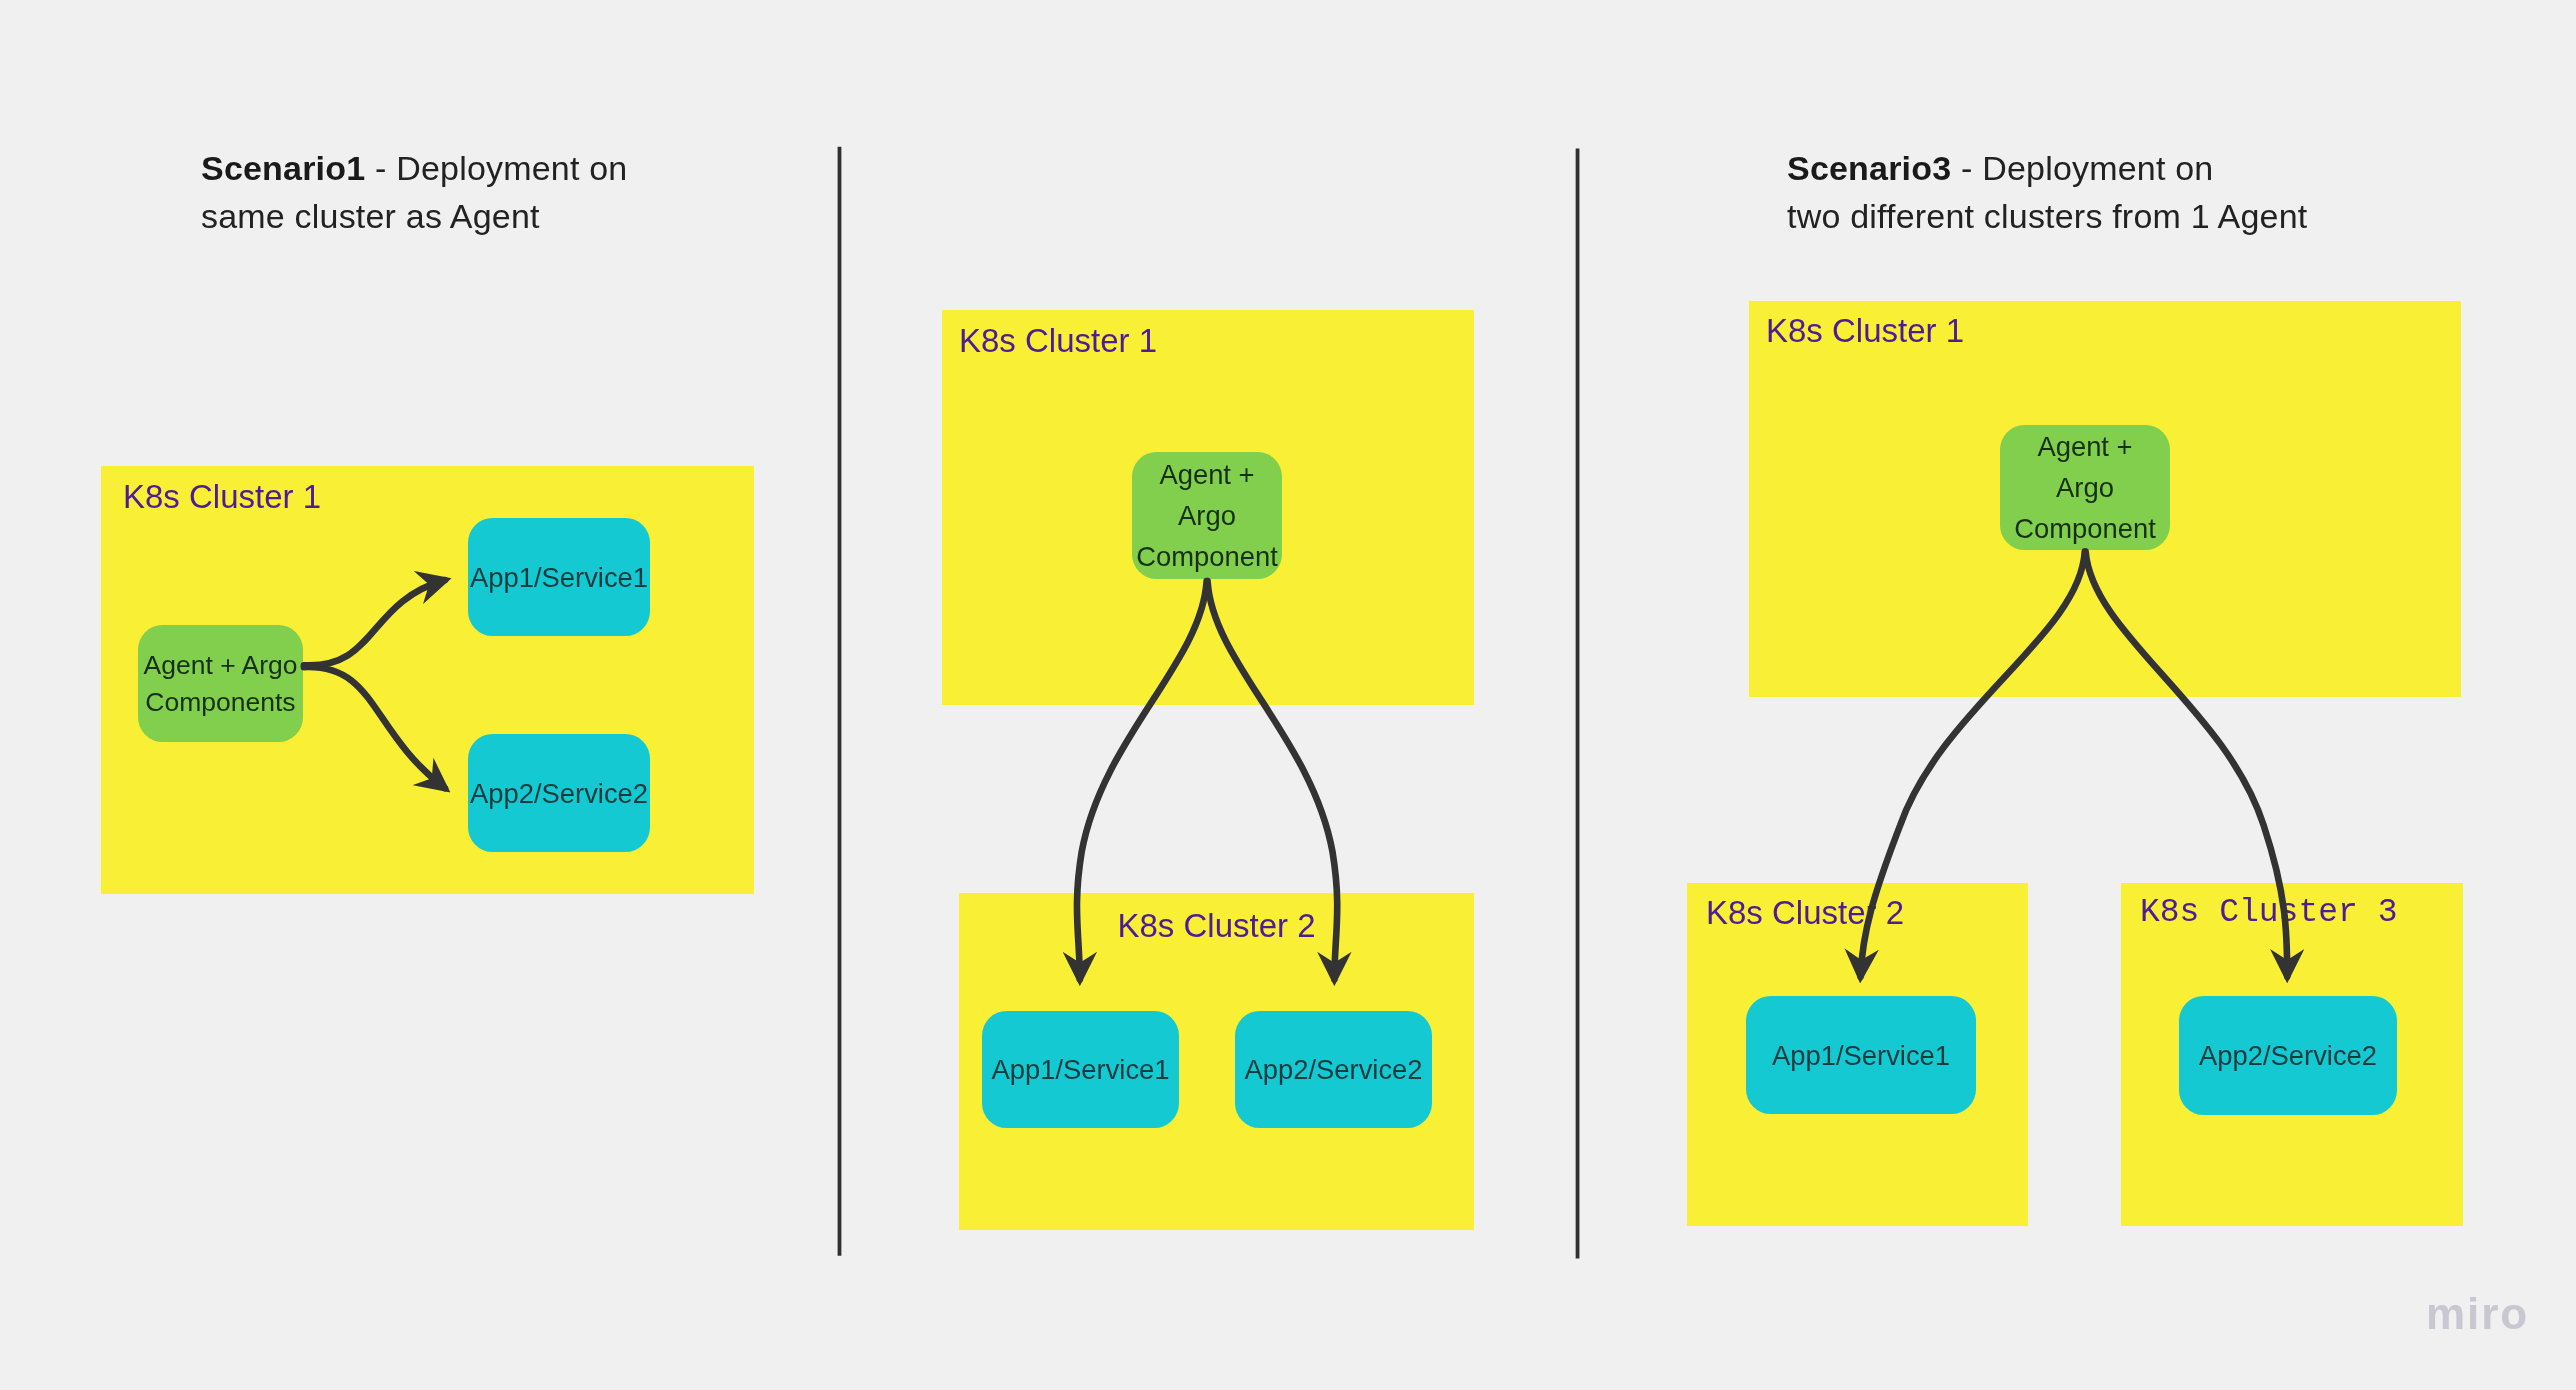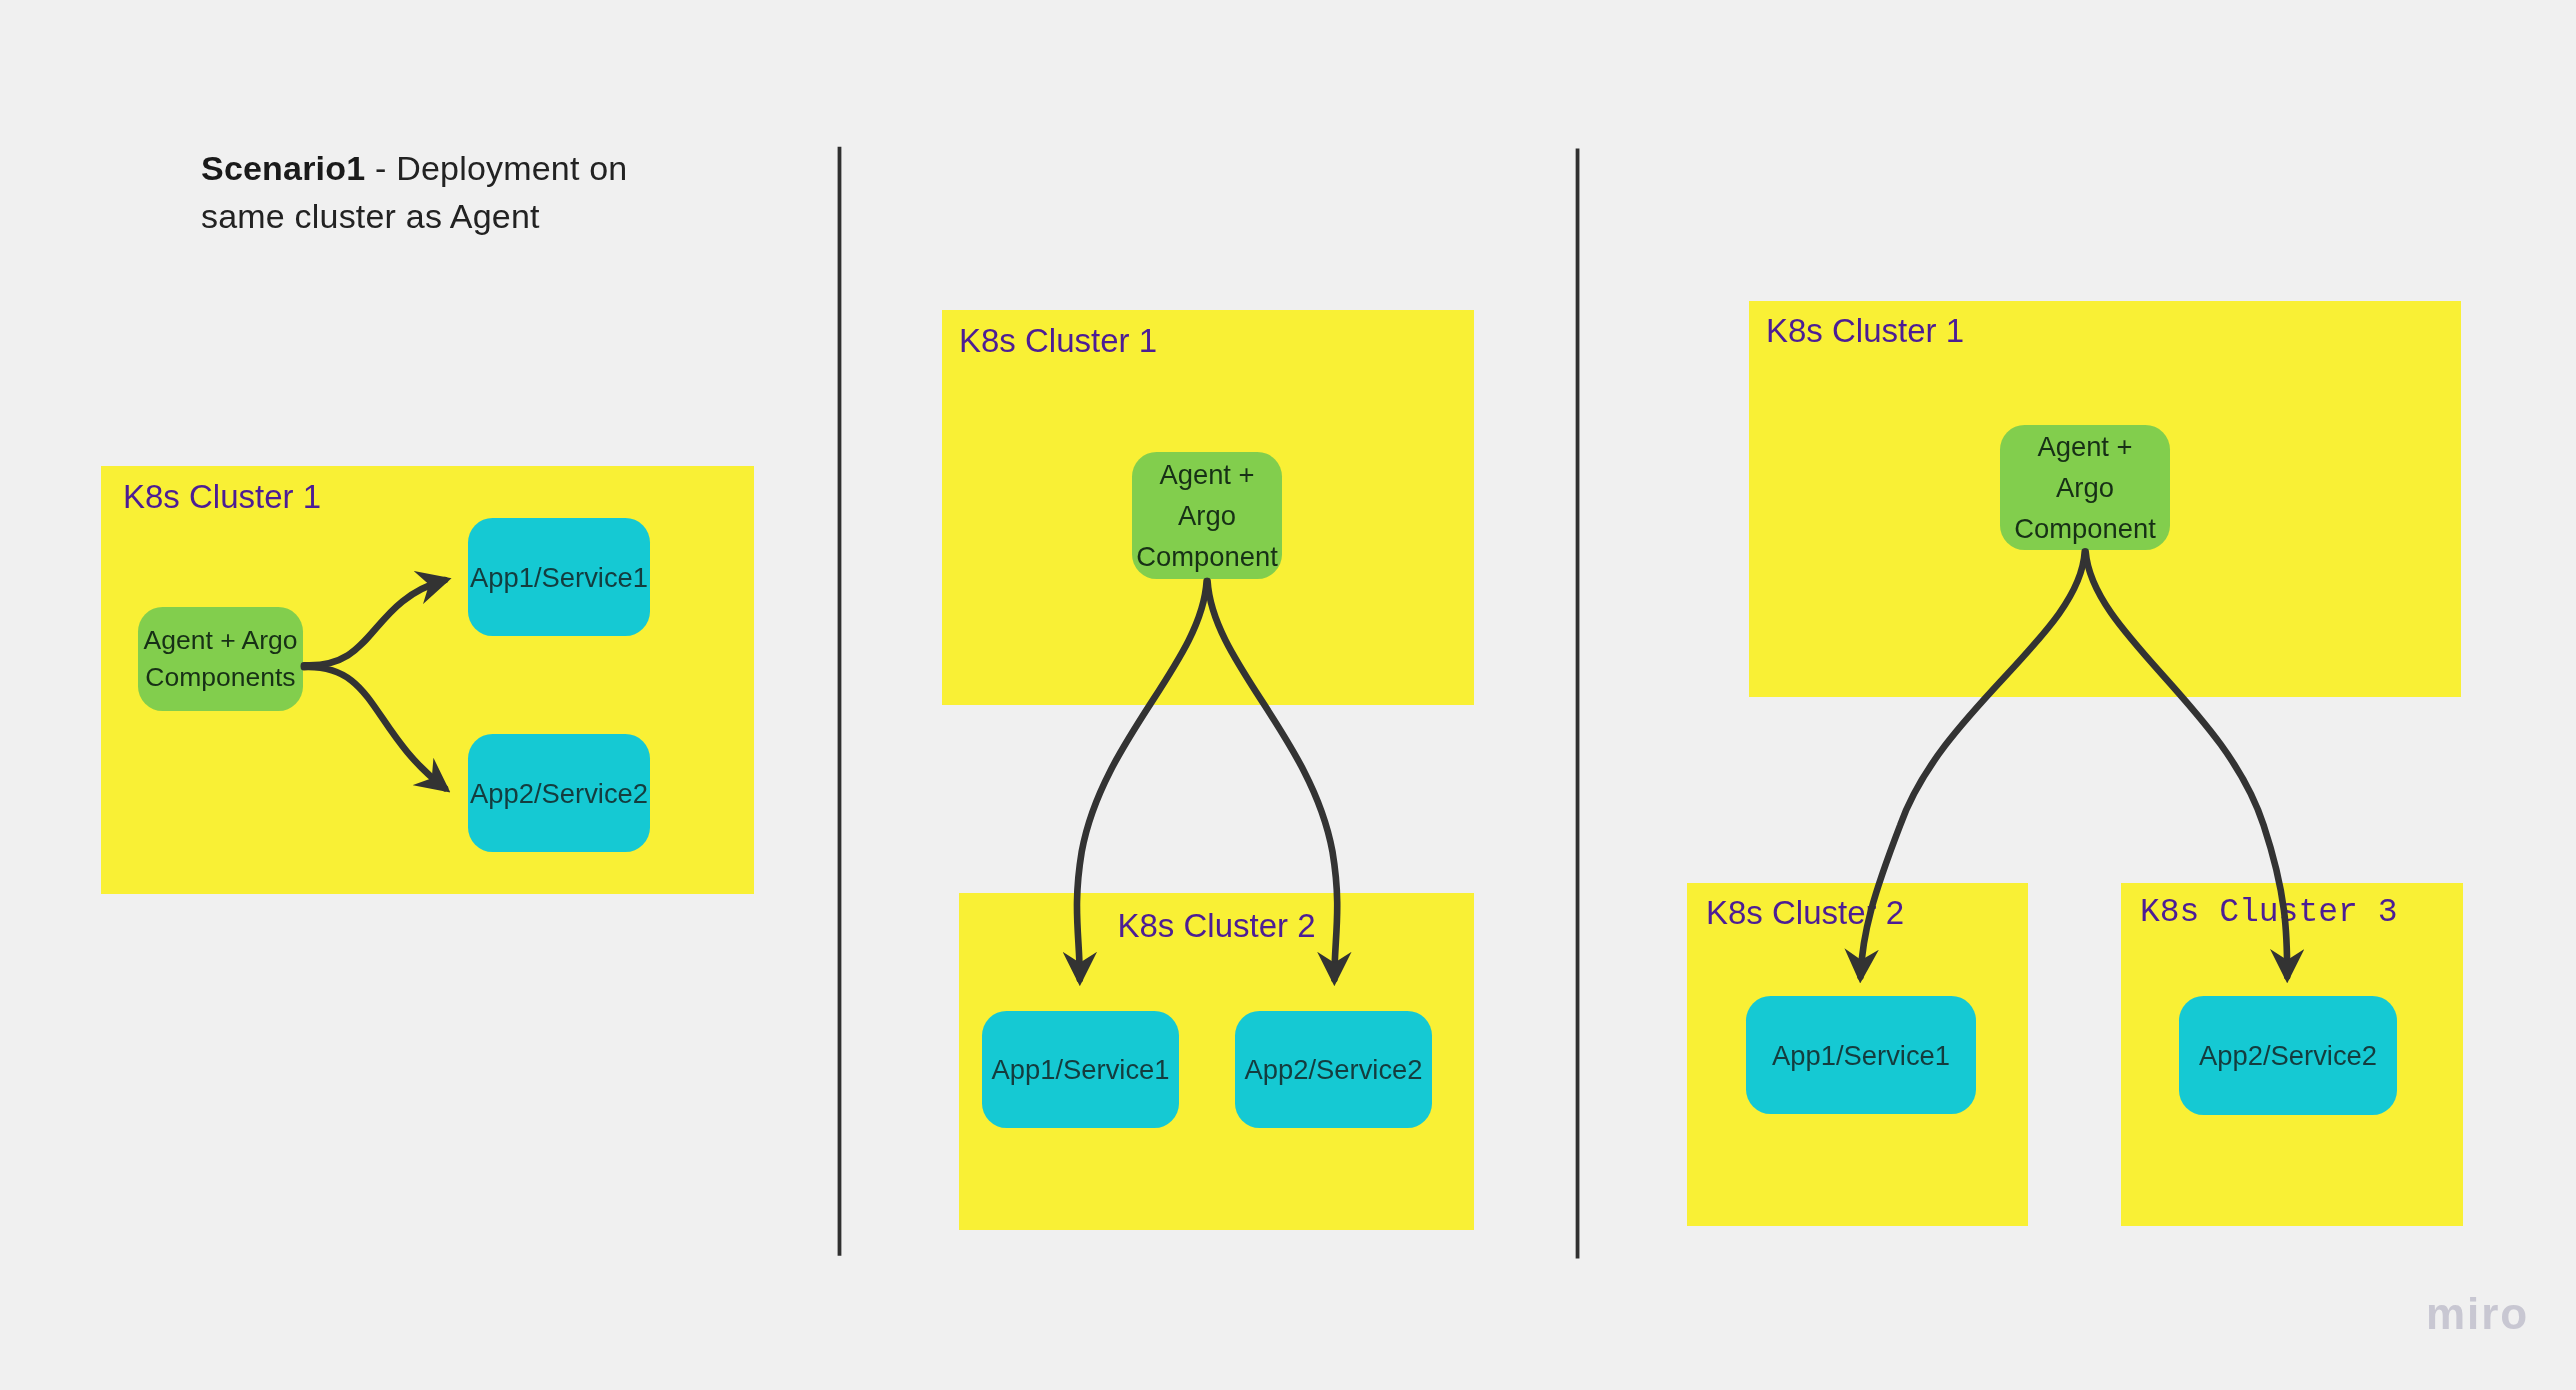--- a/index.html
+++ b/index.html
@@ -32,25 +32,29 @@
 <body>
 
 <div class="canvas">
 
   <div class="title" style="left:201px;top:144px;">
     <b>Scenario1</b><span> - Deployment on</span>
     <div>same cluster as Agent</div>
   </div>
 
 
+  <div class="title" style="left:1787px;top:144px;">
+    <b>Scenario3</b><span> - Deployment on</span>
+    <div>two different clusters from 1 Agent</div>
+  </div>
 
   <div class="yellow-box" style="left:101px;top:466px;width:653px;height:428px;"></div>
   <div class="cluster-label" style="left:123px;top:478px;">K8s Cluster 1</div>
 
-  <div class="node green" style="left:138px;top:607px;width:165px;height:104px;font-size:26.5px;line-height:37px;">
+  <div class="node green" style="left:138px;top:625px;width:165px;height:117px;font-size:26.5px;line-height:37px;">
     <span>Agent + Argo
 Components</span>
   </div>
 
   <div class="node cyan" style="left:468px;top:518px;width:182px;height:118px;">
     <span>App1/Service1</span>
   </div>
 
   <div class="node cyan" style="left:468px;top:734px;width:182px;height:118px;">
     <span>App2/Service2</span>

